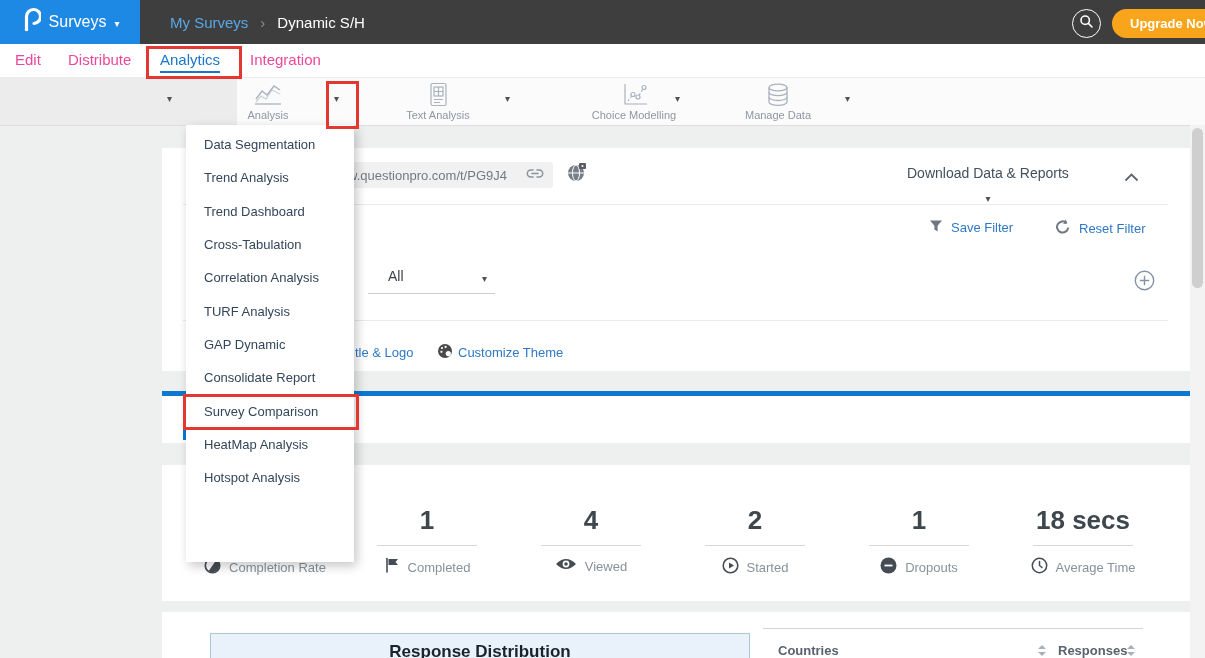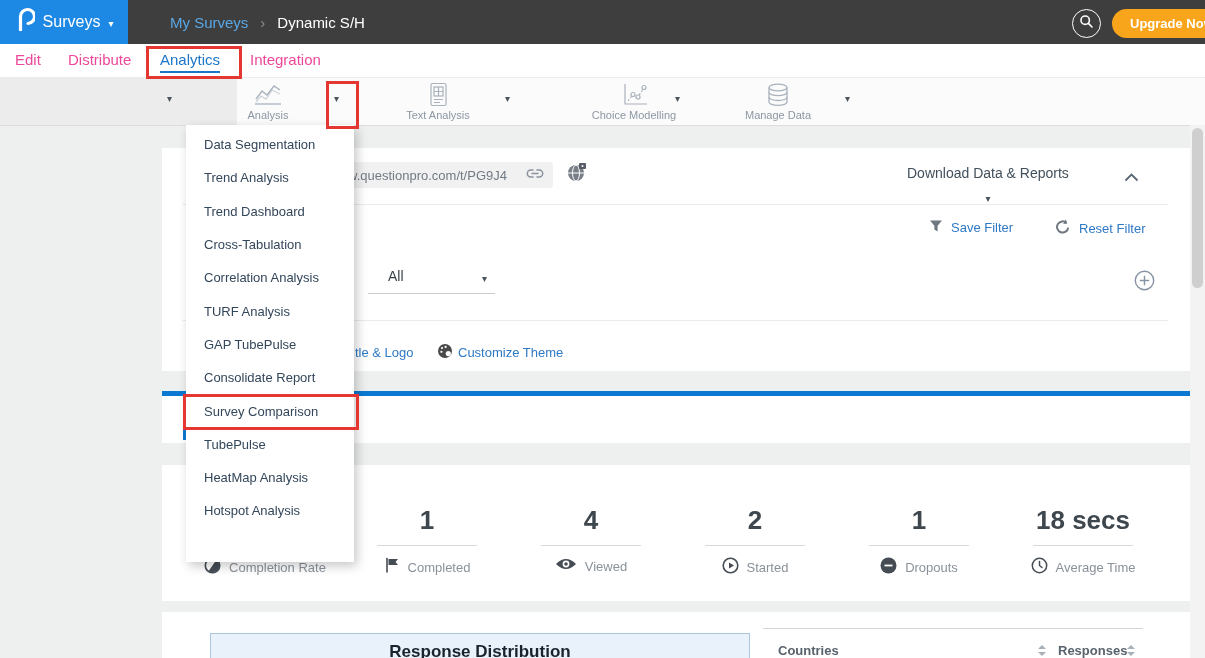--- a/index.html
+++ b/index.html
@@ -1,21 +1,21 @@
 <!DOCTYPE html>
 <html><head>
 <meta charset="utf-8">
 <style>
   html,body{margin:0;padding:0;background:#eef0f0;}
   #screen{position:relative;width:1205px;height:658px;overflow:hidden;background:#eef0f0;
           font-family:"Liberation Sans",sans-serif;-webkit-font-smoothing:antialiased;}
 
   
   .topbar{position:absolute;left:0;top:0;width:1205px;height:44px;background:#3e3e3e;}
-  .logo-area{position:absolute;left:0;top:0;width:128px;height:44px;background:#1e88e5;
+  .logo-area{position:absolute;left:0;top:0;width:140px;height:44px;background:#1e88e5;
              display:flex;align-items:center;justify-content:center;gap:8px;cursor:pointer;}
   .logo-area .plabel{color:#fff;font-size:16px;}
   .logo-caret{color:#fff;font-size:10px;margin-top:2px;}
   .crumb{position:absolute;left:170px;top:0;height:44px;display:flex;align-items:center;font-size:15px;}
   .crumb .parent{color:#58a7e6;cursor:pointer;}
   .crumb .sep{color:#909090;margin:0 12px;}
   .crumb .current{color:#ffffff;}
   .search-btn{position:absolute;left:1072px;top:9px;width:27px;height:27px;border:1.5px solid #fff;
               border-radius:50%;display:flex;align-items:center;justify-content:center;cursor:pointer;}
   .upgrade-btn{position:absolute;left:1112px;top:9px;height:29px;line-height:29px;padding:0 18px;
@@ -357,24 +357,23 @@
     </div>
   </div>
 
   <div class="menu">
     <div class="menu-item">Data Segmentation</div>
     <div class="menu-item">Trend Analysis</div>
     <div class="menu-item">Trend Dashboard</div>
     <div class="menu-item">Cross-Tabulation</div>
     <div class="menu-item">Correlation Analysis</div>
     <div class="menu-item">TURF Analysis</div>
-    <div class="menu-item">GAP TubePulse</div>
+    <div class="menu-item">GAP Dynamic</div>
     <div class="menu-item">Consolidate Report</div>
     <div class="menu-item">Survey Comparison</div>
-    <div class="menu-item">TubePulse</div>
     <div class="menu-item">HeatMap Analysis</div>
     <div class="menu-item">Hotspot Analysis</div>
   </div>
 
   <div class="scroll-track">
     <div class="scroll-thumb"></div>
   </div>
 
   <div class="annotation" style="left:146px;top:46px;width:90px;height:27px"></div>
   <div class="annotation" style="left:326px;top:81px;width:27px;height:42px"></div>

